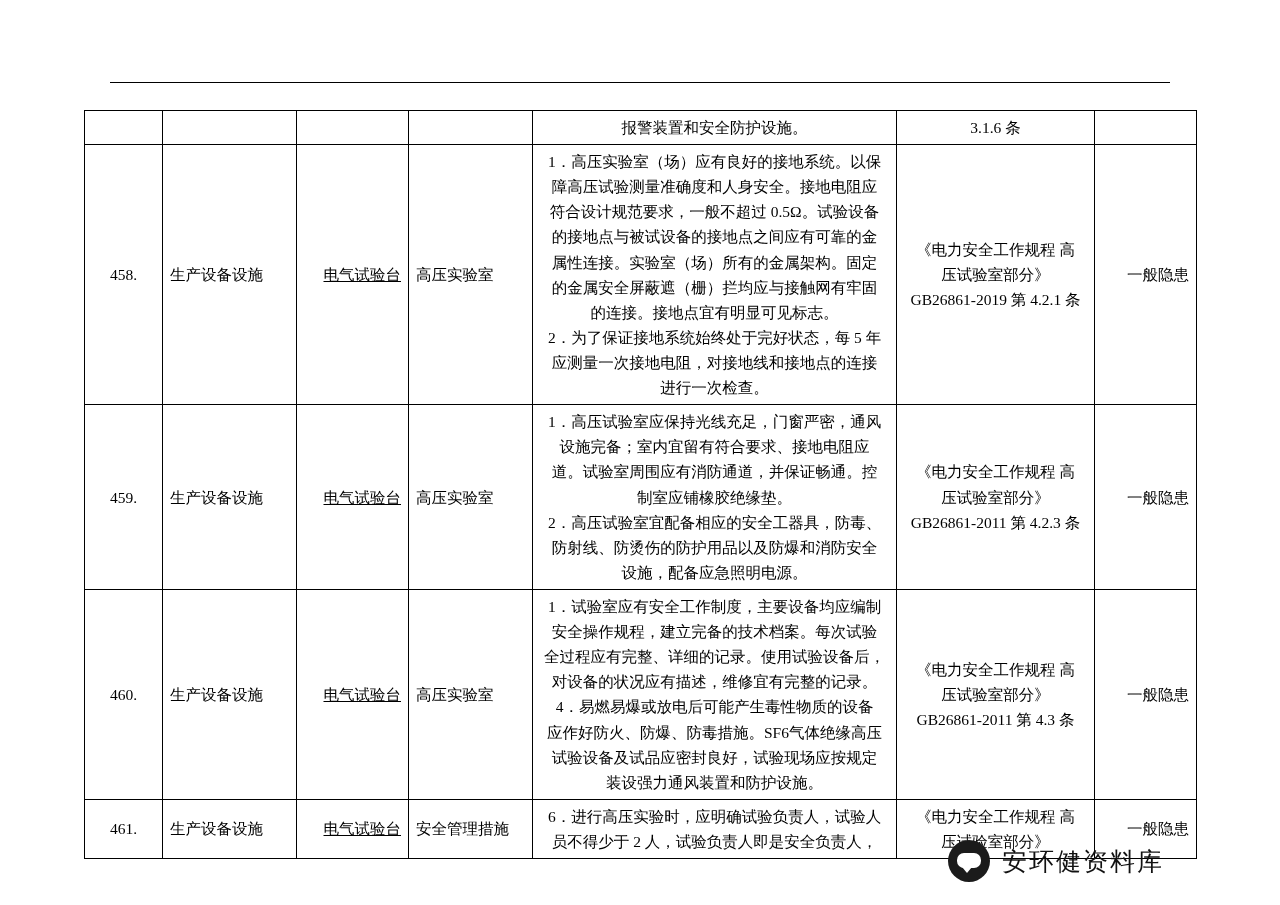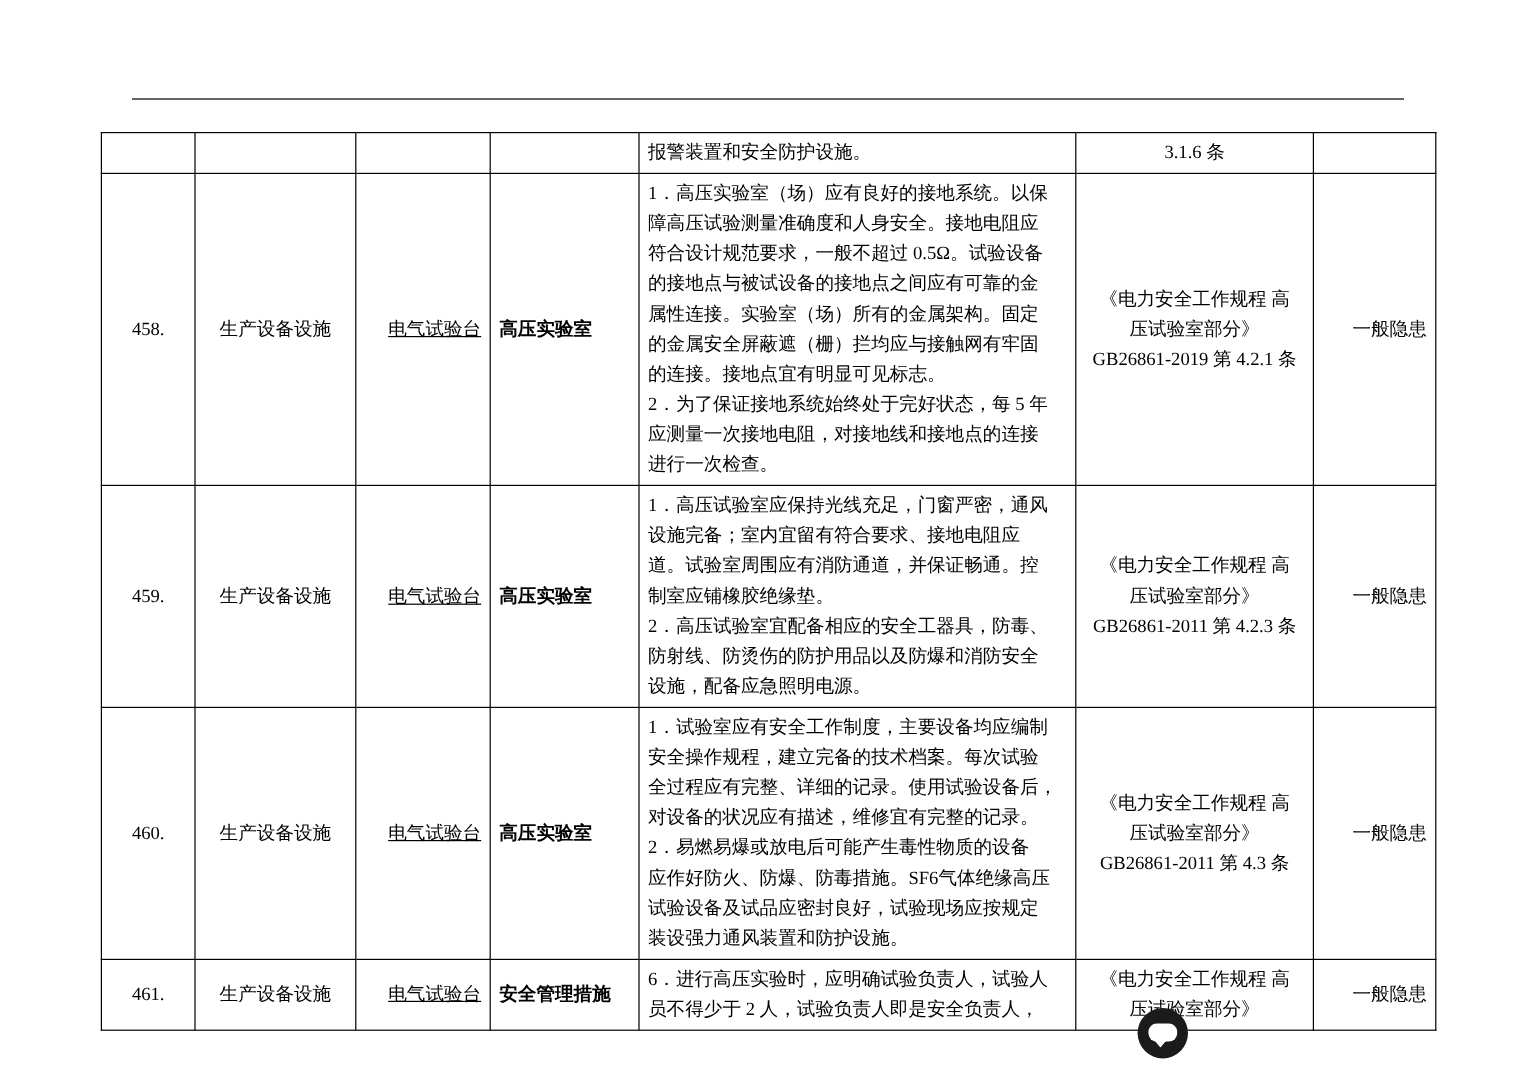--- a/index.html
+++ b/index.html
@@ -50,24 +50,24 @@
   }
   col.c-num    { width: 78px; }
   col.c-cat    { width: 134px; }
   col.c-sub    { width: 112px; }
   col.c-obj    { width: 124px; }
   col.c-desc   { width: 364px; }
   col.c-ref    { width: 198px; }
   col.c-level  { width: 102px; }
 
   td.num    { text-align: center; }
-  td.cat    { text-align: center; }
+  td.cat    { }
   td.sub    { text-align: right; padding-left: 10px; text-decoration: underline; }
-  td.obj    { text-align: left; padding-left: 10px; font-weight: bold; }
-  td.desc   { text-align: left; vertical-align: top; }
+  td.obj    { text-align: left; padding-left: 10px; }
+  td.desc   { text-align: center; vertical-align: top; }
   td.ref    { text-align: center; padding-left: 10px; }
   td.level  { text-align: right; }
 
   .desc-line { display: block; white-space: normal; }
   .cont-row td { height: 22px; }
   .cont-row .desc { vertical-align: middle; }
 
   .footer-logo {
     position: absolute;
     left: 948px;
@@ -190,21 +190,21 @@
         <tr>
           <td class="num">460.</td>
           <td class="cat">生产设备设施</td>
           <td class="sub">电气试验台</td>
           <td class="obj">高压实验室</td>
           <td class="desc">
             <span class="desc-line">1．试验室应有安全工作制度，主要设备均应编制</span>
             <span class="desc-line">安全操作规程，建立完备的技术档案。每次试验</span>
             <span class="desc-line">全过程应有完整、详细的记录。使用试验设备后，</span>
             <span class="desc-line">对设备的状况应有描述，维修宜有完整的记录。</span>
-            <span class="desc-line">2．易燃易爆或放电后可能产生毒性物质的设备</span>
+            <span class="desc-line">4．易燃易爆或放电后可能产生毒性物质的设备</span>
             <span class="desc-line">应作好防火、防爆、防毒措施。SF6气体绝缘高压</span>
             <span class="desc-line">试验设备及试品应密封良好，试验现场应按规定</span>
             <span class="desc-line">装设强力通风装置和防护设施。</span>
           </td>
           <td class="ref">
             <span class="desc-line">《电力安全工作规程 高</span>
             <span class="desc-line">压试验室部分》</span>
             <span class="desc-line">GB26861-2011 第 4.3 条</span>
           </td>
           <td class="level">一般隐患</td>
@@ -227,15 +227,16 @@
         </tr>
 
       </tbody>
     </table>
   </div>
 
   <div class="footer-logo">
     <div class="logo-circle">
       <div class="bubble"></div>
     </div>
+    <div class="logo-text">安环健资料库</div>
   </div>
 
 </div>
 
 </body></html>

